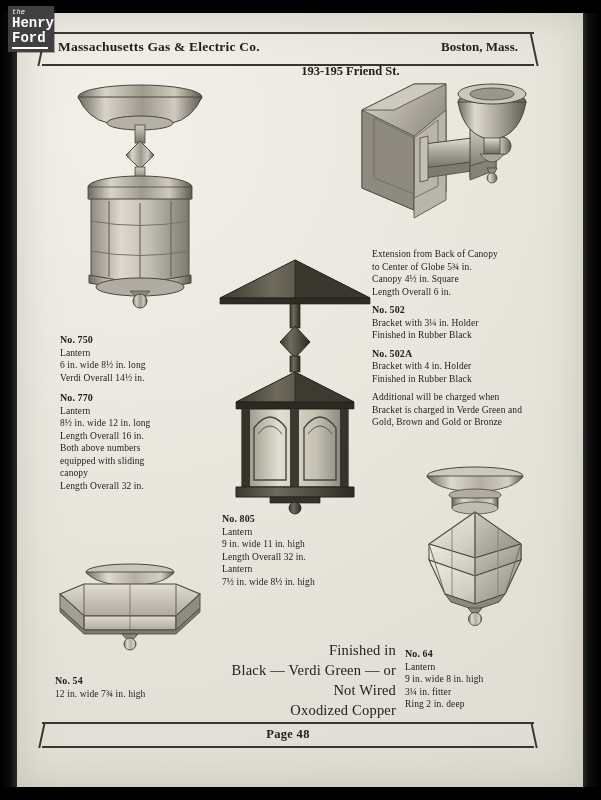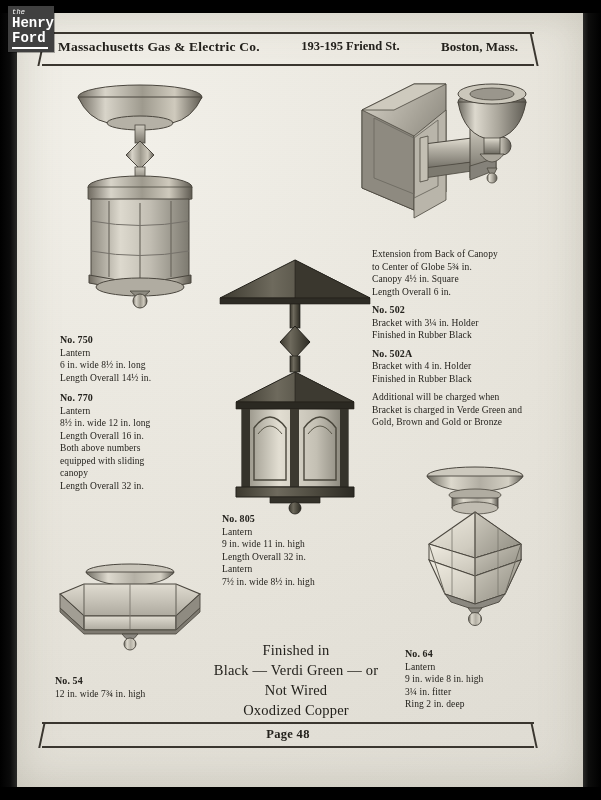--- a/index.html
+++ b/index.html
@@ -146,20 +146,21 @@
     color: #23211c;
   }
   .h-company {
     font-size: 13.5px;
     font-weight: bold;
     letter-spacing: 0.2px;
   }
   .h-address {
     font-size: 12.5px;
     font-weight: bold;
+    margin-top: 25px;
   }
   .h-city {
     font-size: 13px;
     font-weight: bold;
   }
 
   
   .footer {
     position: absolute;
     left: 42px;
@@ -206,21 +207,21 @@
 
   
   .fig { position: absolute; }
 
   
   .note {
     position: absolute;
     left: 196px;
     top: 640px;
     width: 200px;
-    text-align: center;
+    text-align: right;
     color: #23211c;
     font-size: 14.5px;
     line-height: 20px;
     letter-spacing: 0.2px;
   }
 
   svg { display: block; }
 </style>
 </head>
 <body>
@@ -303,21 +304,21 @@
 
       <path d="M85 216 q10 12 20 0 z" fill="#8d8a80" stroke="#4a463e" stroke-width="0.8"></path>
       <circle cx="95" cy="226" r="7" fill="url(#met1)" stroke="#4a463e" stroke-width="1"></circle>
     </svg>
   </div>
 
   <div class="cap" style="left:60px; top:334px; width:160px;">
     <span class="no">No. 750</span>
     <span class="ln">Lantern</span>
     <span class="ln">6 in. wide      8½ in. long</span>
-    <span class="ln">Length Overall 14½ in.</span>
+    <span class="ln">Verdi Overall 14½ in.</span>
   </div>
 
   <div class="cap" style="left:60px; top:392px; width:160px;">
     <span class="no">No. 770</span>
     <span class="ln">Lantern</span>
     <span class="ln">8½ in. wide       12 in. long</span>
     <span class="ln">Length Overall 16 in.</span>
     <span class="ln">Both above numbers</span>
     <span class="ln">equipped with sliding</span>
     <span class="ln">canopy</span>

